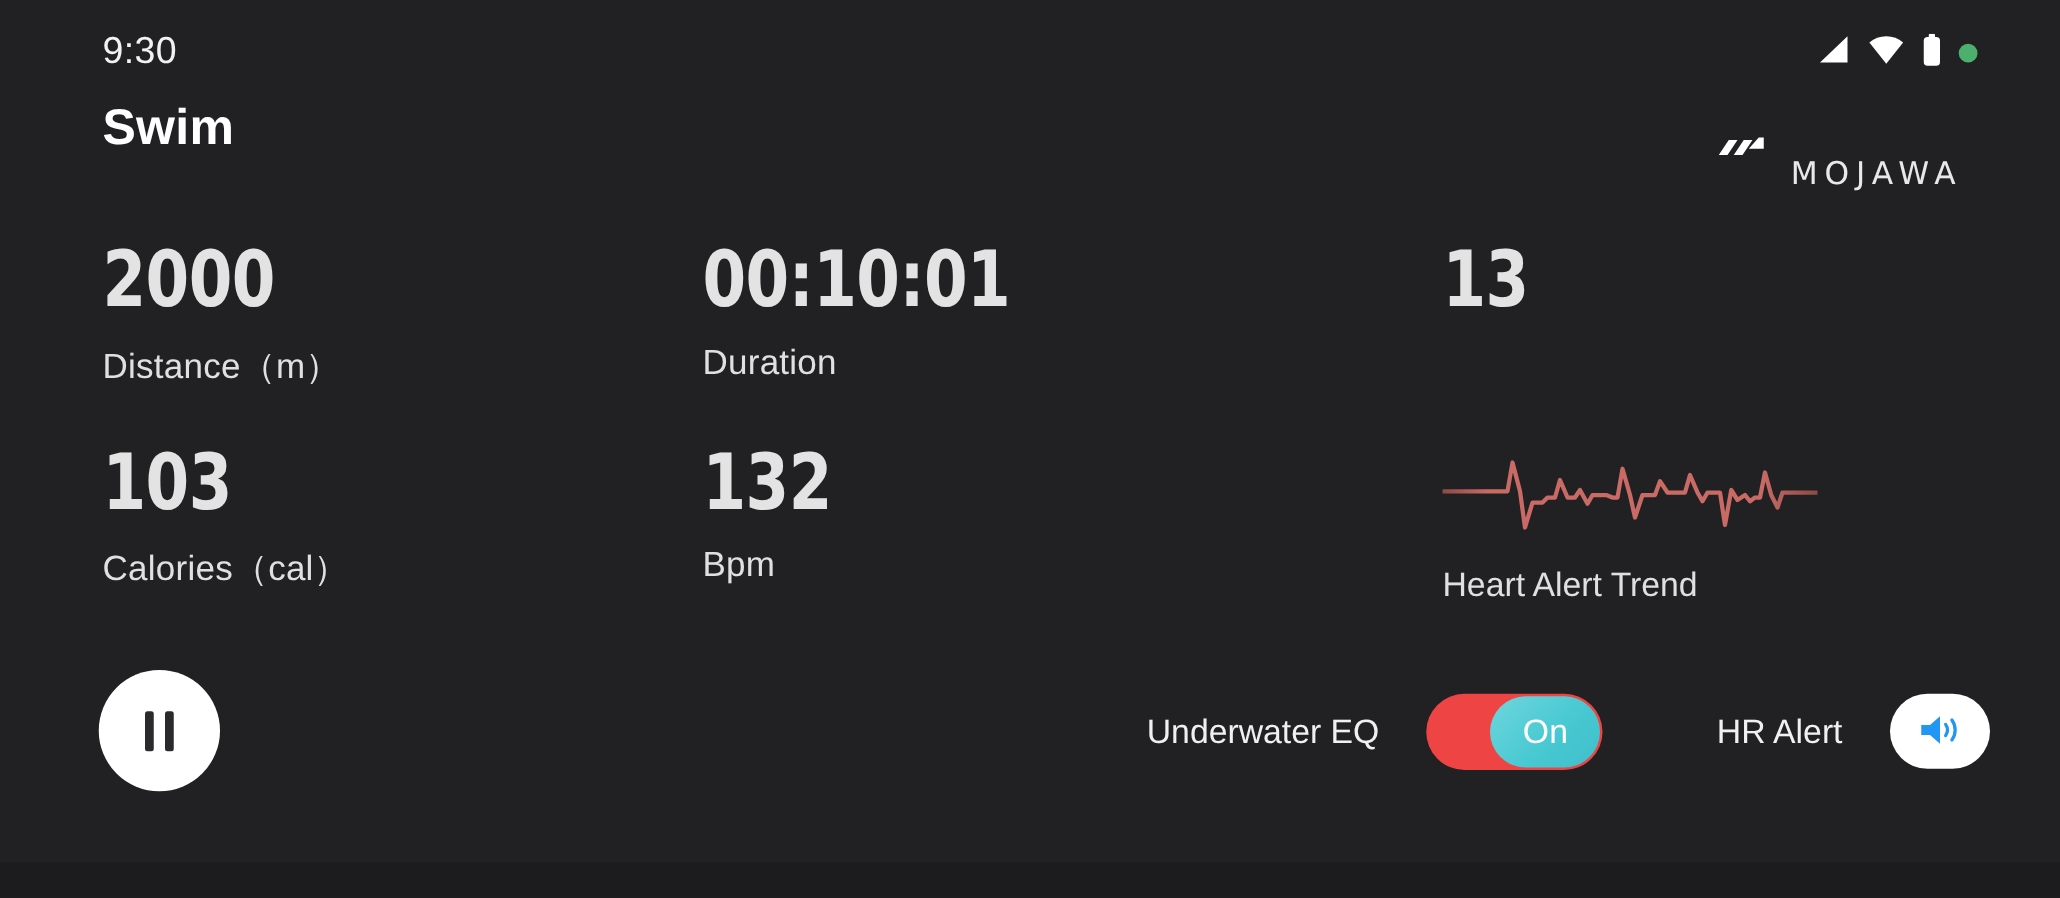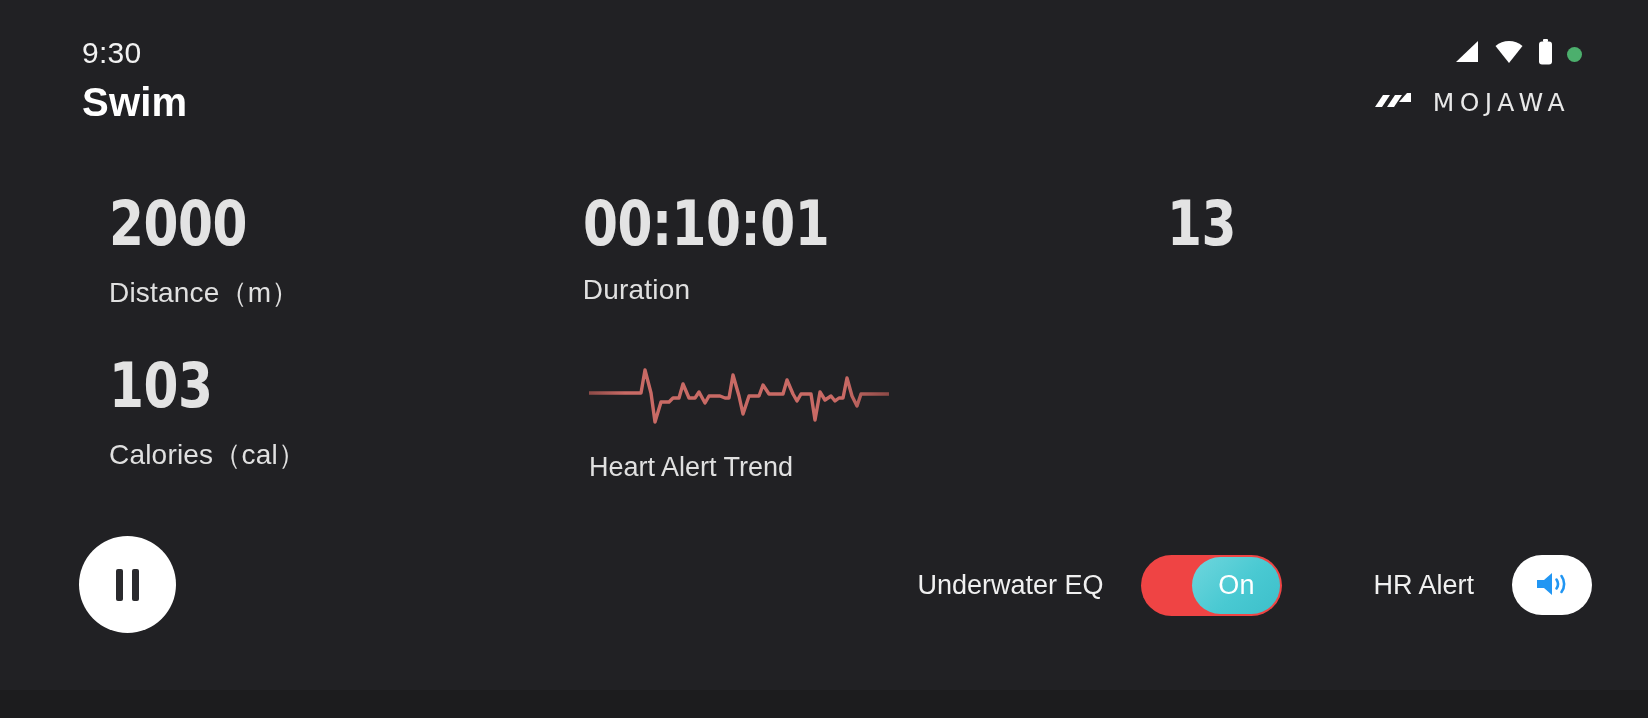--- a/index.html
+++ b/index.html
@@ -13,21 +13,21 @@
     height: 718px;
     background: #212124;
     font-family: "Liberation Sans", sans-serif;
     overflow: hidden;
     -webkit-font-smoothing: antialiased;
   }
 
   
   .statusbar {
     position: absolute;
-    top: 12px; left: 0; right: 0;
+    top: 0; left: 0; right: 0;
     height: 62px;
     padding-left: 21px;
   }
   .status-time {
     position: absolute;
     left: 82px;
     top: 24px;
     font-size: 30px;
     color: #f2f2f2;
     letter-spacing: 0.3px;
@@ -73,34 +73,35 @@
     display: flex;
     align-items: center;
     gap: 16px;
   }
   .brand-word {
     font-size: 25px;
     color: #e8e8e8;
     letter-spacing: 5.5px;
     font-weight: 500;
     font-family: "DejaVu Sans", sans-serif;
+    margin-top: 36px;
   }
 
   
   .metrics {
     position: absolute;
     left: 82px;
     top: 192px;
     width: 1480px;
   }
   .metric-row {
     display: flex;
     height: 162px;
   }
-  .col-1 { width: 480px; margin-left: 27px; }
+  .col-1 { width: 480px; }
   .col-2 { width: 592px; }
   .col-3 { width: 400px; }
 
   .metric-value {
     font-family: "DejaVu Sans Condensed", "Liberation Sans Narrow", "Liberation Sans", sans-serif;
     font-weight: bold;
     font-size: 62px;
     line-height: 64px;
     color: #e3e3e3;
     letter-spacing: -0.5px;
@@ -284,20 +285,24 @@
       </div>
       <div class="col-3">
         <div class="metric-value">13</div>
       </div>
     </div>
 
     <div class="metric-row">
       <div class="col-1">
         <div class="metric-value">103</div>
         <div class="metric-label">Calories（cal）</div>
+      </div>
+      <div class="col-2">
+        <div class="metric-value">132</div>
+        <div class="metric-label">Bpm</div>
       </div>
       <div class="hr-cell">
         <span class="hr-wave">
           <svg width="300" height="70" viewBox="0 0 300 70">
             <defs>
               <linearGradient id="hrgrad" x1="0" y1="0" x2="1" y2="0">
                 <stop offset="0" stop-color="#8d4a47"></stop>
                 <stop offset="0.12" stop-color="#c96a65"></stop>
                 <stop offset="0.85" stop-color="#c96a65"></stop>
                 <stop offset="1" stop-color="#8d4a47"></stop>

